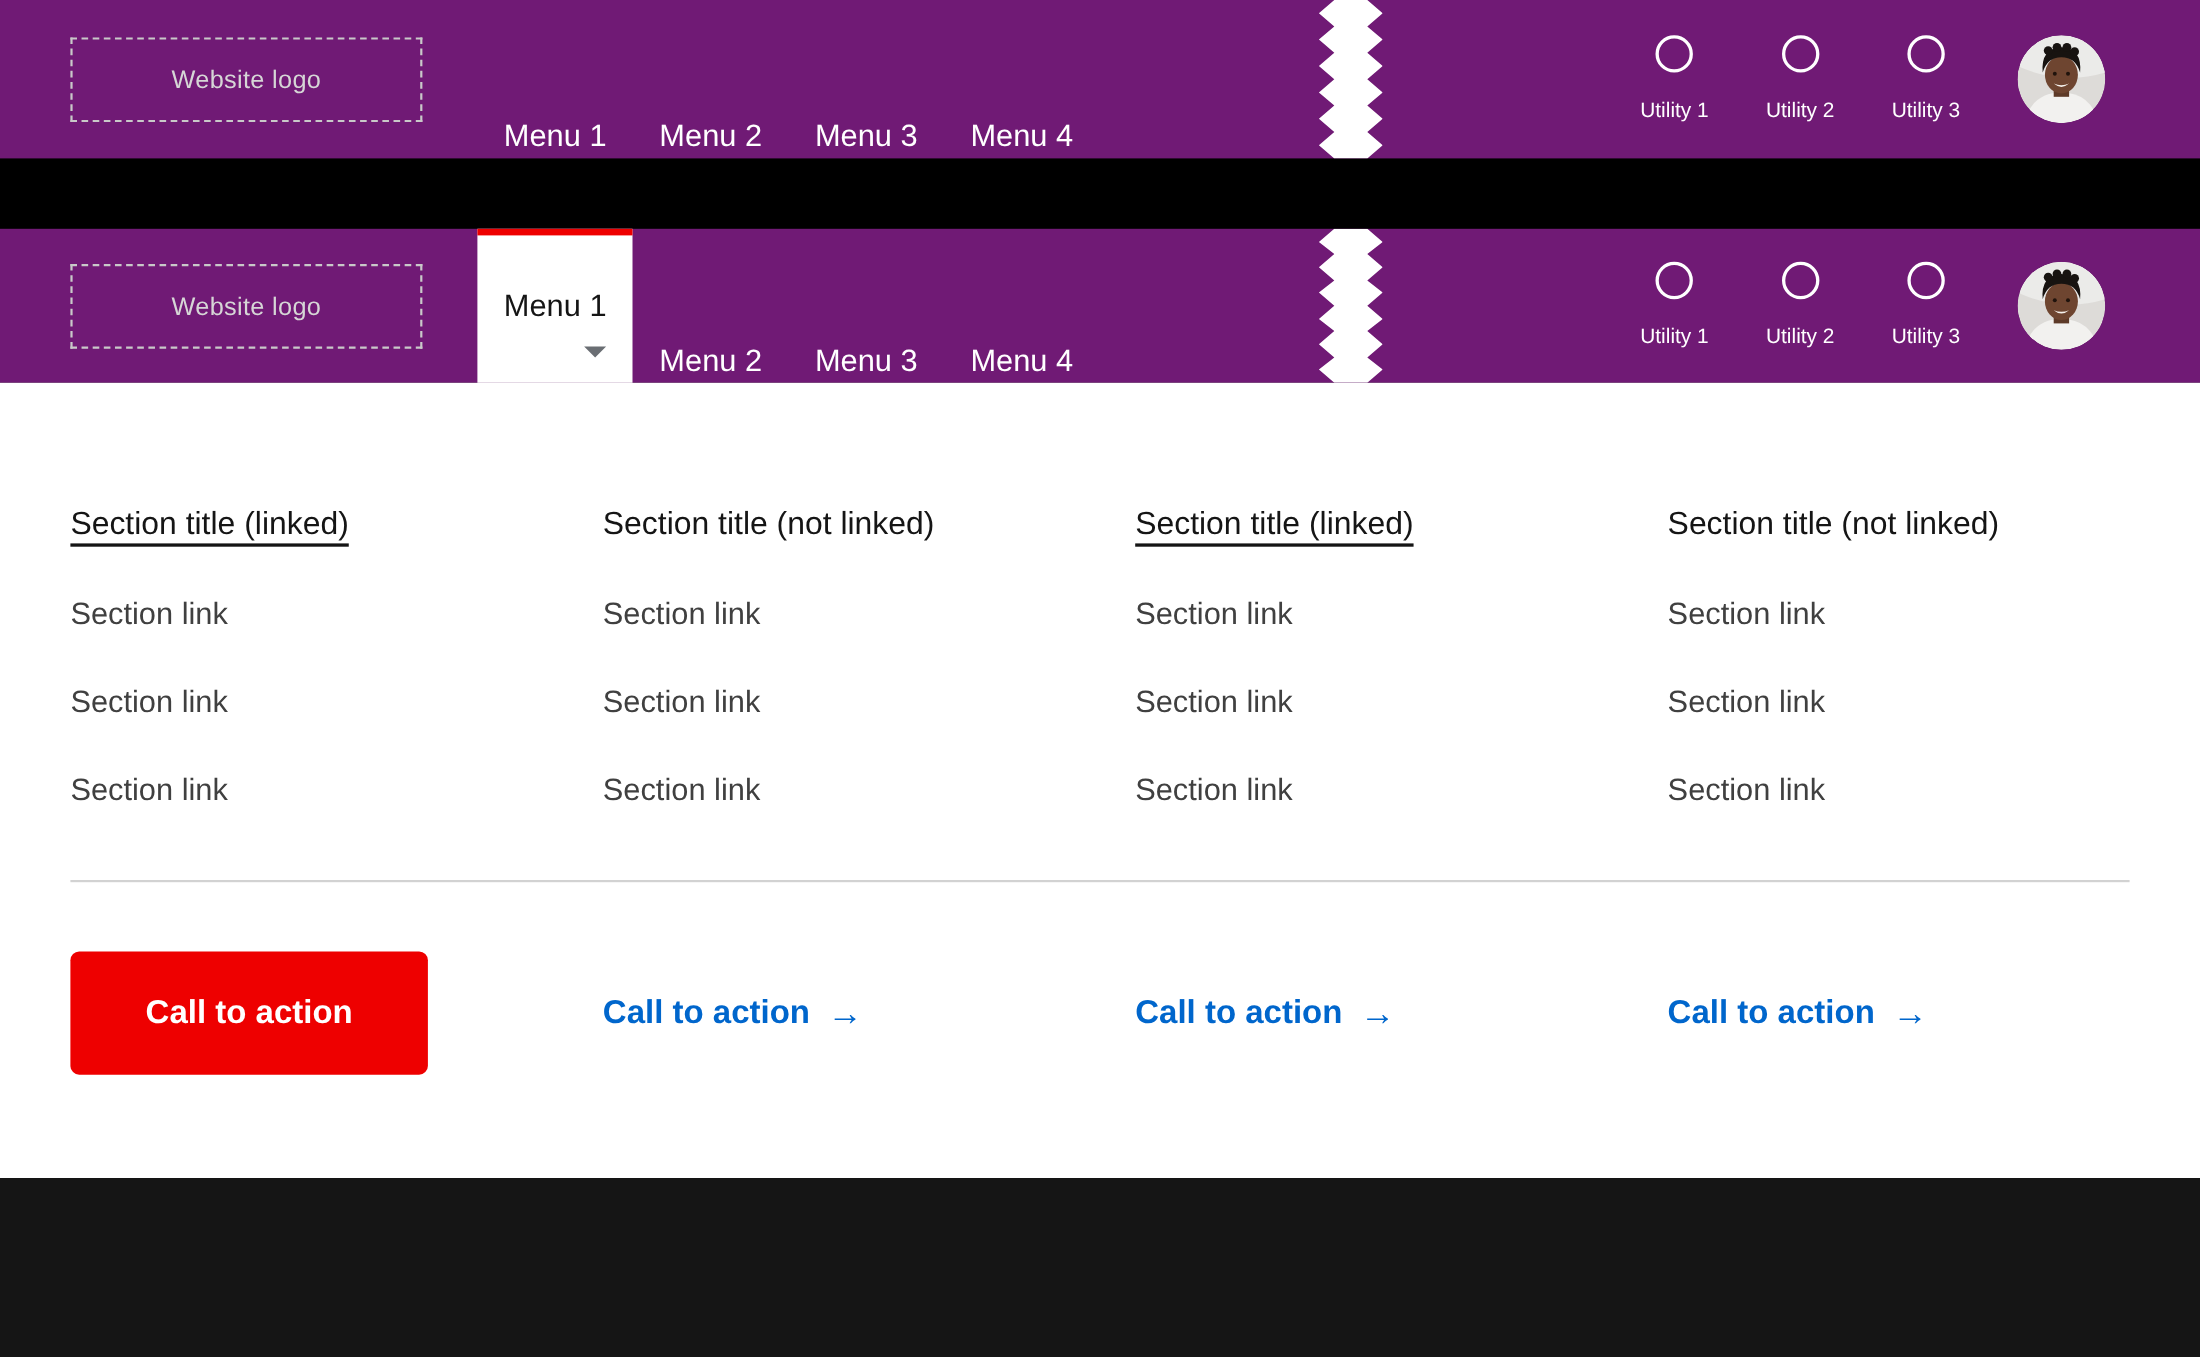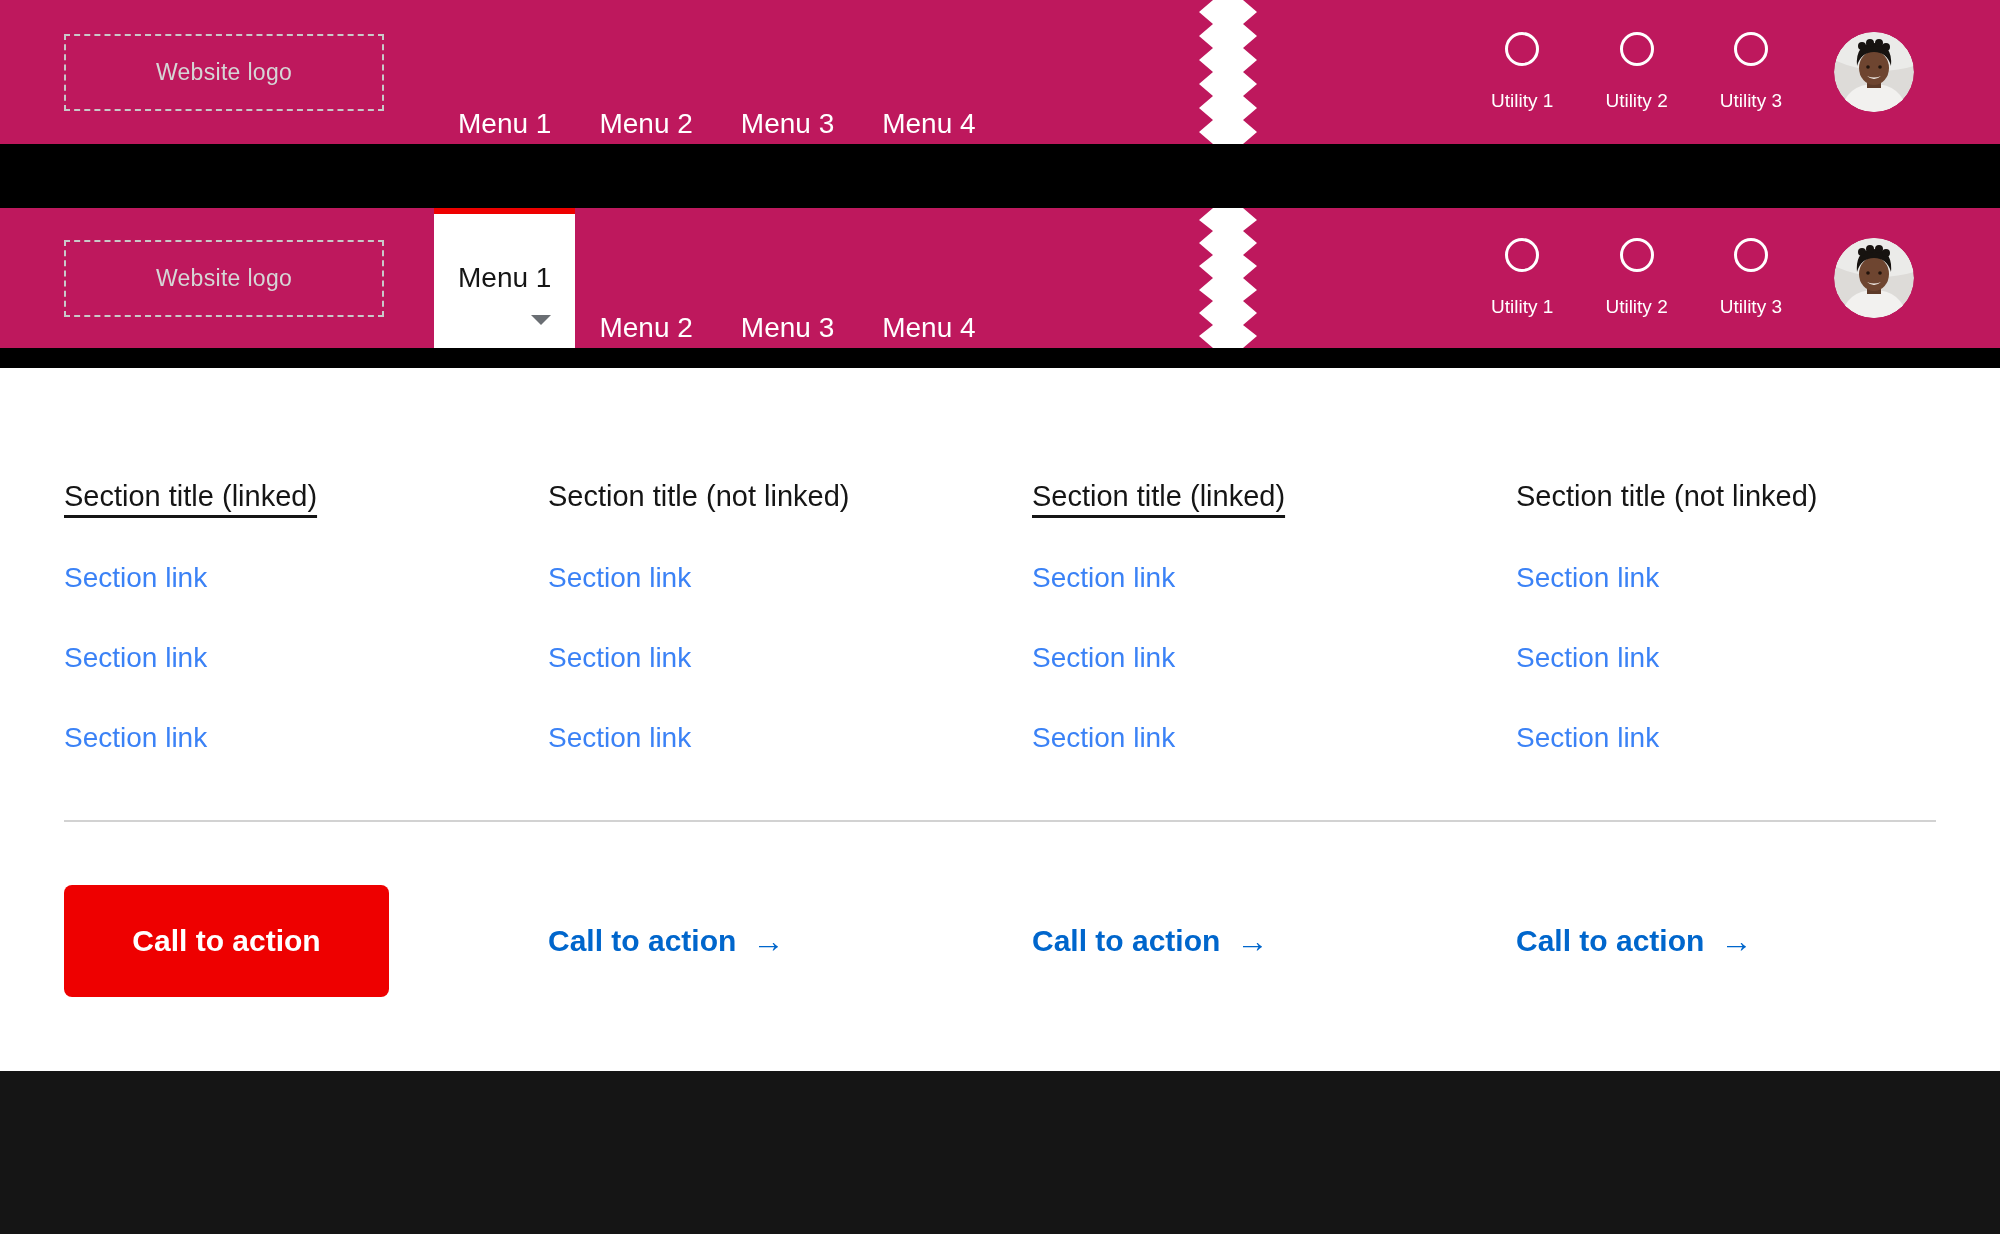--- a/index.html
+++ b/index.html
@@ -7,21 +7,21 @@
   body {
     position:relative;
     background:#000000;
     font-family:"Liberation Sans", sans-serif;
     overflow:hidden;
   }
 
   
   .navbar {
     position:absolute; left:0; width:2000px;
-    background:#be185d;
+    background:#701a75;
     display:flex; align-items:stretch;
   }
   .nav-collapsed { top:0; height:144px; }
   .nav-expanded  { top:208px; height:140px; }
 
   .logo-box {
     align-self:center;
     margin-left:64px;
     width:320px; height:77px; flex:none;
     border:2px dashed #c9c9c9;
@@ -68,41 +68,41 @@
     border:3px solid #ffffff; border-radius:50%;
   }
   .avatar {
     width:80px; height:80px; border-radius:50%;
     overflow:hidden; flex:none; cursor:pointer;
   }
   .avatar svg { display:block; width:80px; height:80px; }
 
   
   .megamenu {
-    position:absolute; top:368px; left:0;
+    position:absolute; top:348px; left:0;
     width:2000px; height:723px; background:#ffffff;
   }
   .mm-grid {
     margin:110px 0 0 64px; width:1936px;
     display:grid; grid-template-columns:repeat(4, 484px);
   }
   .mm-title {
     display:inline-block;
     font-size:29px; color:#151515; line-height:36px;
     margin-bottom:46px;
   }
   .mm-title.linked {
     text-decoration:underline;
     text-decoration-thickness:3px;
     text-underline-offset:9px;
     cursor:pointer;
   }
   .mm-link {
     display:block; width:max-content;
-    font-size:28px; color:#3b82f6; line-height:36px;
+    font-size:28px; color:#404040; line-height:36px;
     margin-bottom:44px; text-decoration:none; cursor:pointer;
   }
   .mm-divider {
     margin:20px 64px 0 64px;
     border:none; border-top:2px solid #d2d2d2; height:0;
   }
   .mm-cta-row {
     margin:63px 0 0 64px; width:1759px;
     display:grid; grid-template-columns:repeat(4, 484px);
     align-items:center;

